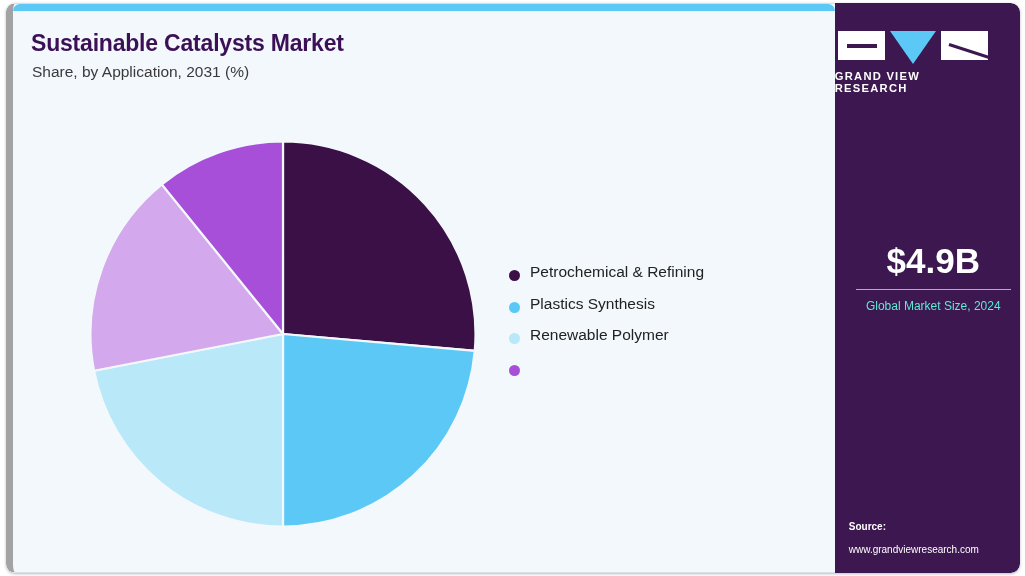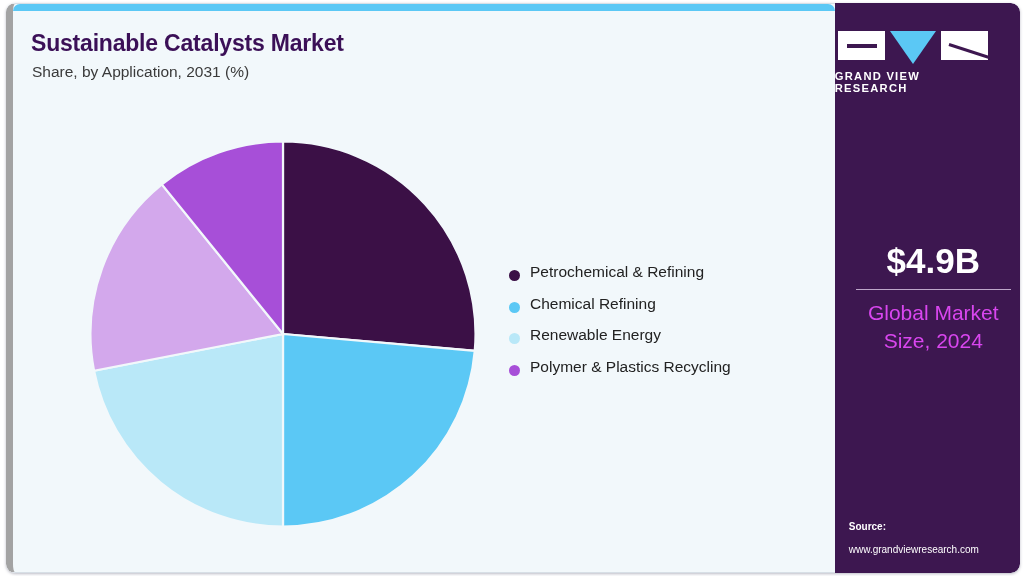--- a/index.html
+++ b/index.html
@@ -157,22 +157,22 @@
     color: #ffffff;
     letter-spacing: 0px;
   }
   #stat-divider {
     width: 155px;
     height: 1px;
     background: #bda7c9;
     margin: 8px auto 9px auto;
   }
   #stat-caption {
-    font-size: 21px;
-    color: #d946ef;
+    font-size: 12px;
+    color: #5eead4;
     line-height: 1.32;
   }
   #source-block {
     position: absolute;
     left: 14px; bottom: 18px;
     width: 180px;
     color: #ffffff;
   }
   #source-label {
     font-size: 10px;
@@ -207,29 +207,28 @@
       </svg>
     </div>
 
     <div id="legend">
         <div class="legend-row">
           <span class="legend-dot" style="background: rgb(59, 16, 70);"></span>
           <span class="legend-label">Petrochemical &amp; Refining</span>
         </div>
         <div class="legend-row">
           <span class="legend-dot" style="background: rgb(91, 200, 245);"></span>
-          <span class="legend-label">Chemical Refining</span>
+          <span class="legend-label">Plastics Synthesis</span>
         </div>
         <div class="legend-row">
           <span class="legend-dot" style="background: rgb(185, 232, 248);"></span>
-          <span class="legend-label">Renewable Energy</span>
+          <span class="legend-label">Renewable Polymer</span>
         </div>
         <div class="legend-row">
           <span class="legend-dot" style="background: rgb(167, 79, 216);"></span>
-          <span class="legend-label">Polymer &amp; Plastics Recycling</span>
         </div>
       </div>
 
   </div>
 
   <div id="right">
 
     <div id="logo-block">
       <div id="logo-marks">
         <div class="logo-g"></div>

